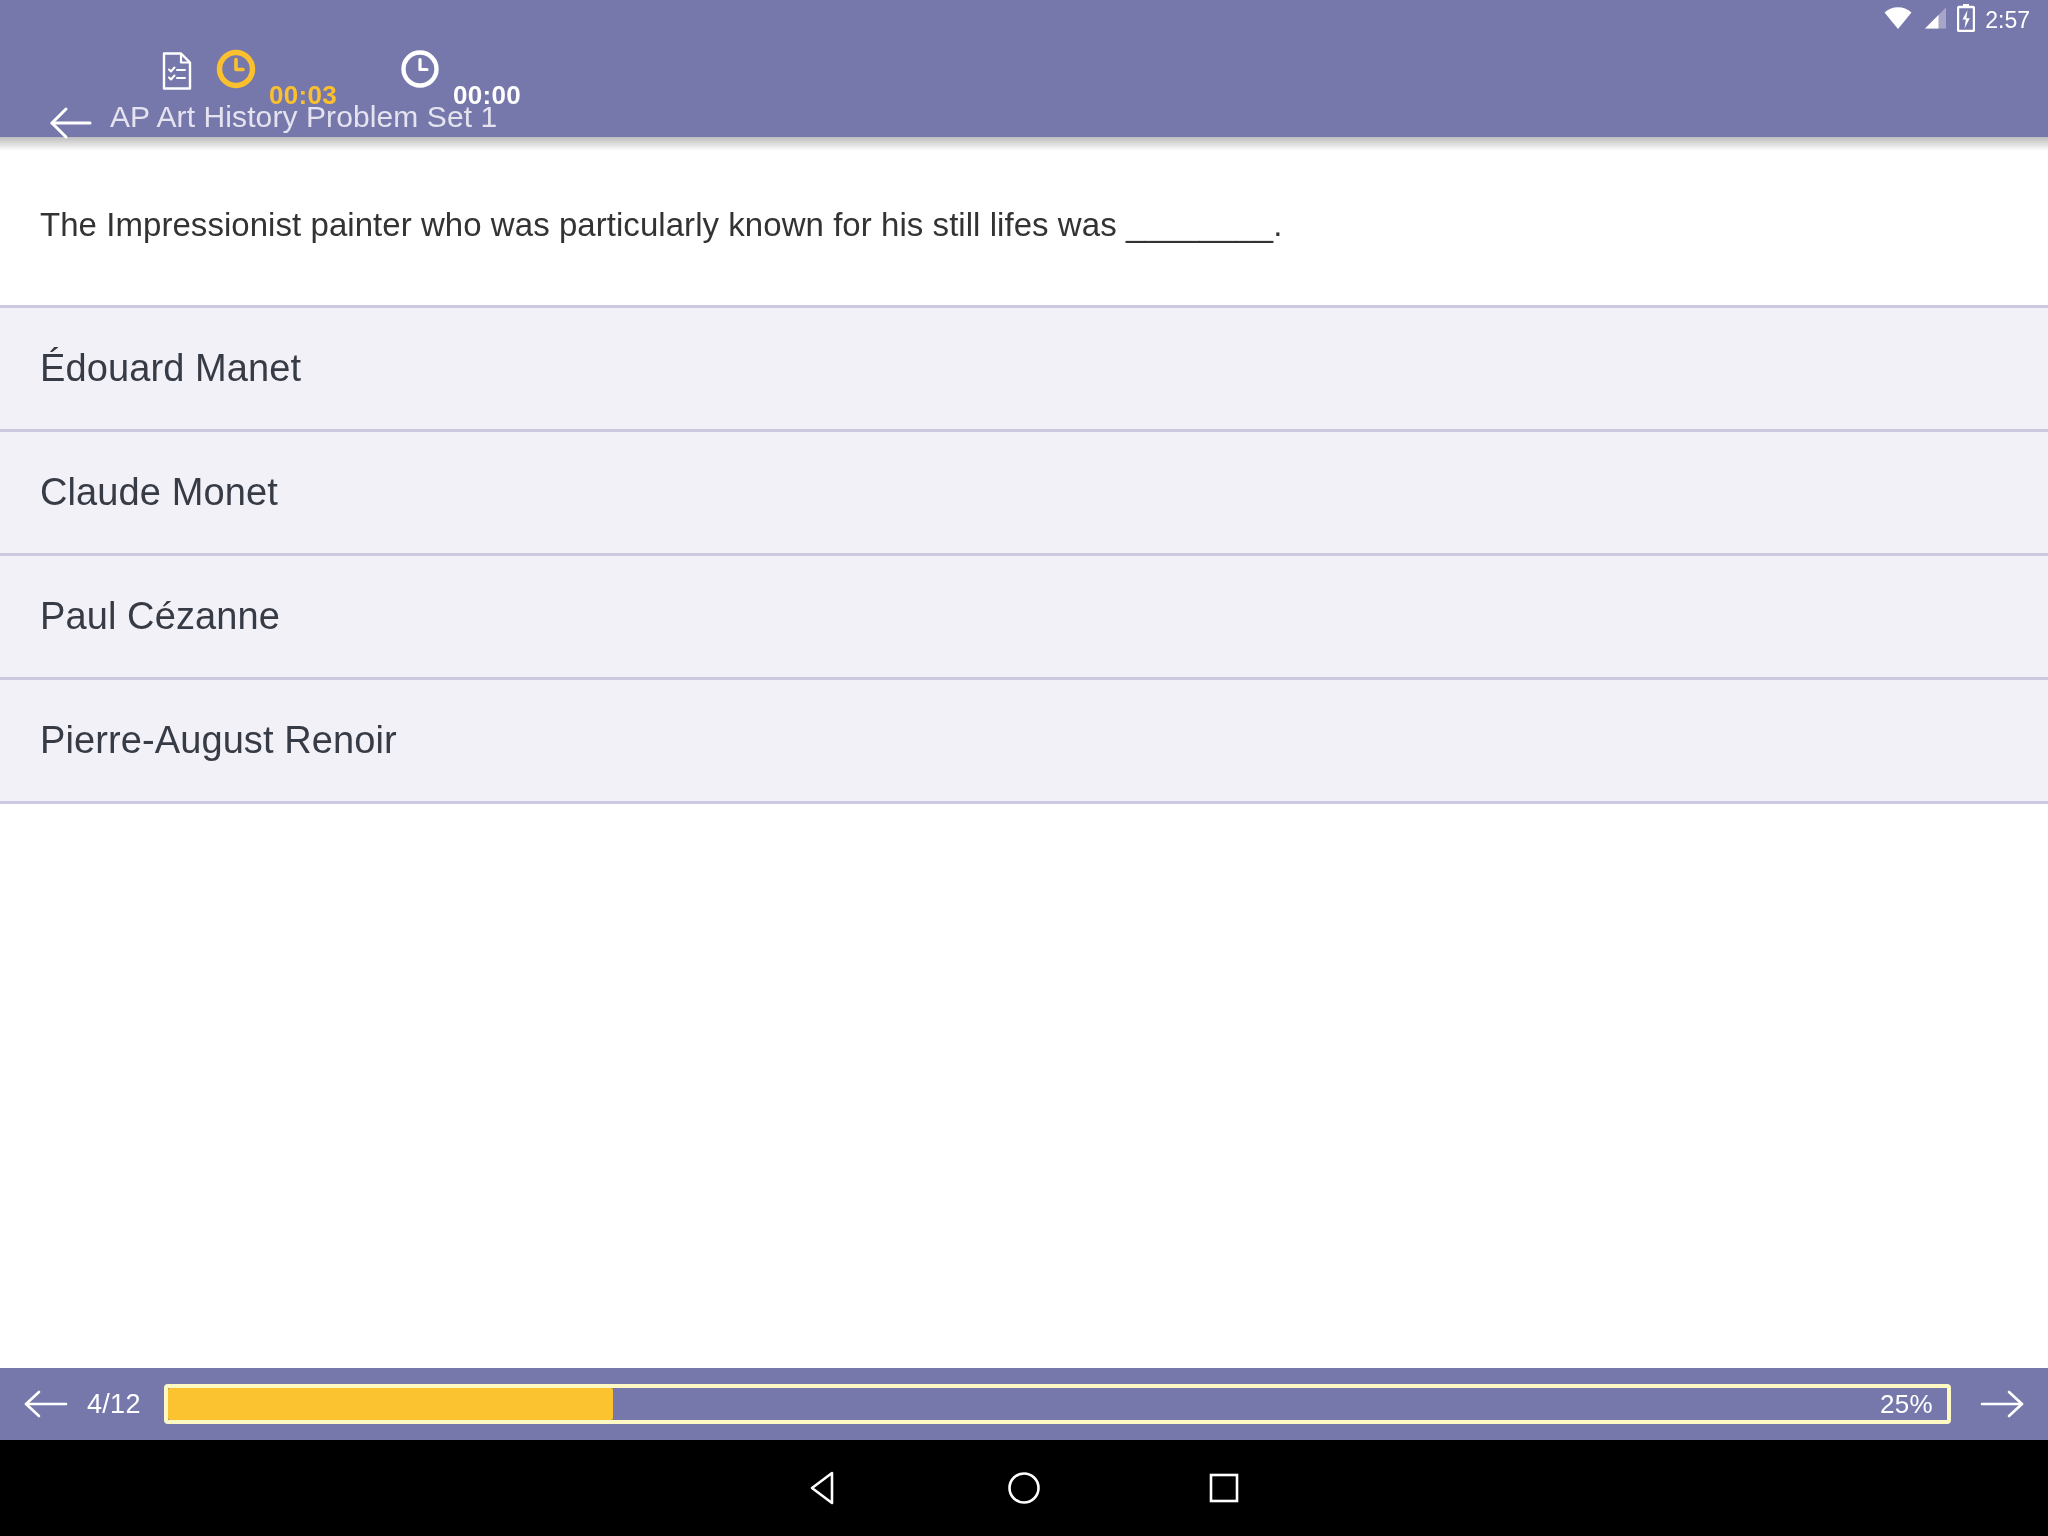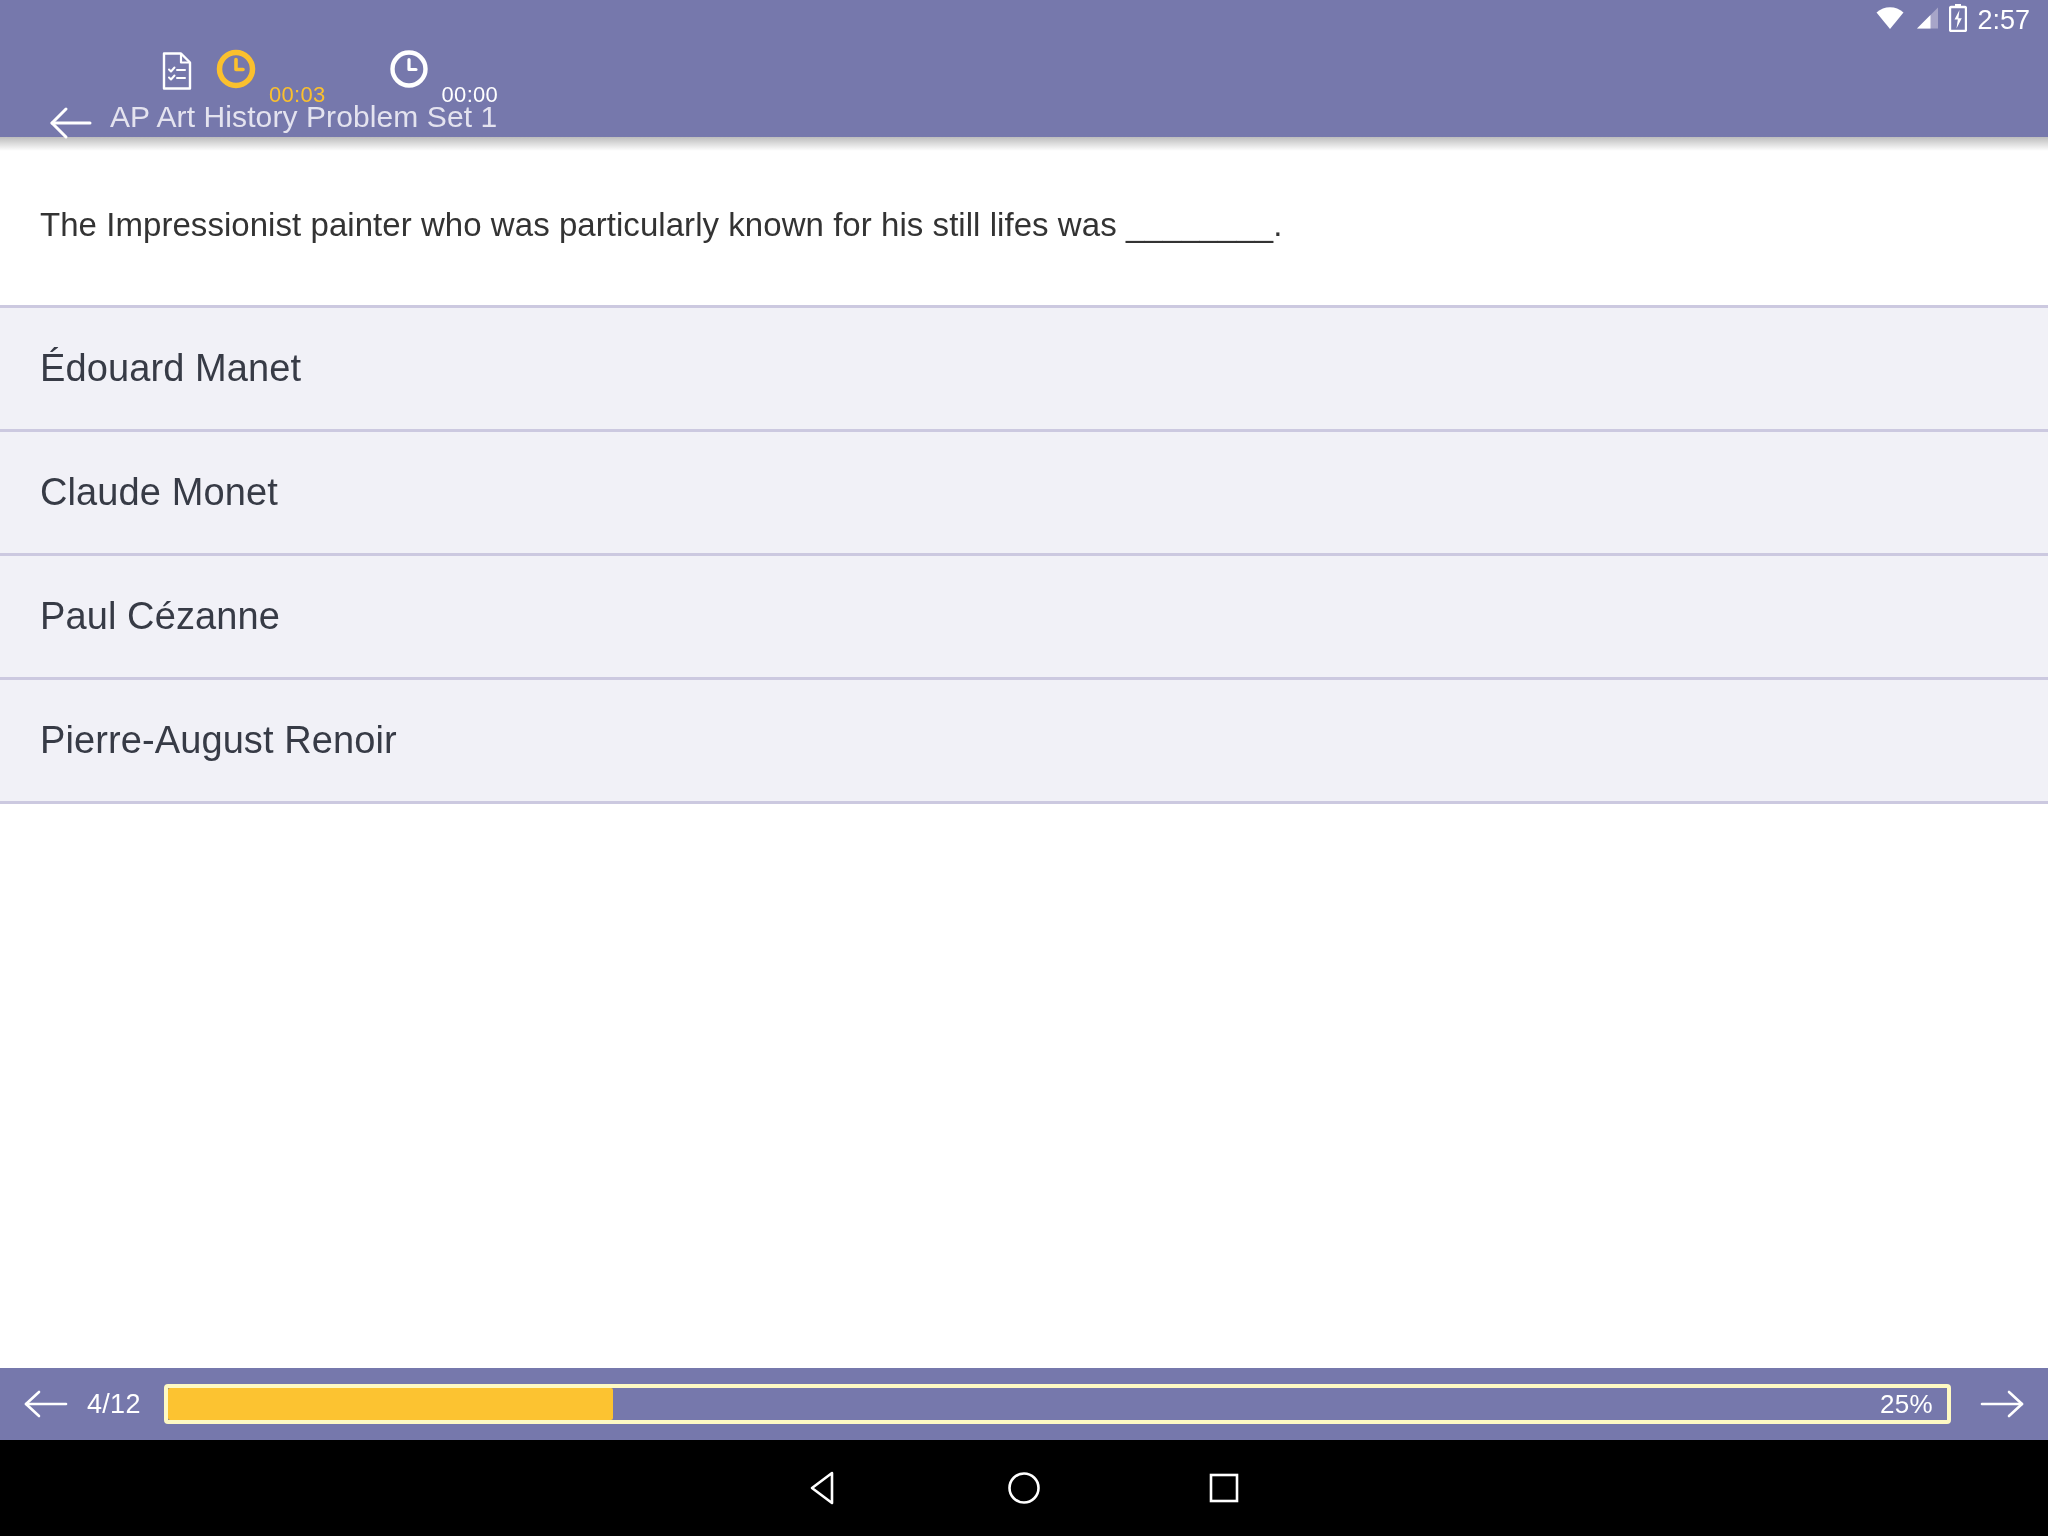--- a/index.html
+++ b/index.html
@@ -34,21 +34,21 @@
   .status-icons {
     display: flex;
     align-items: center;
     gap: 9px;
   }
   .wifi-icon { display: block; }
   .signal-icon { display: block; }
   .battery-icon { display: block; }
   .status-clock {
     color: #ffffff;
-    font-size: 27px;
+    font-size: 23px;
     font-weight: 400;
     margin-left: 10px;
     letter-spacing: 0px;
     line-height: 1;
   }
 
   
   .header {
     background: #7678ac;
     flex: 0 0 auto;
@@ -71,22 +71,22 @@
     justify-content: center;
     margin-right: 22px;
   }
   .timer-group {
     display: flex;
     align-items: center;
     gap: 13px;
   }
   .timer-group.second { margin-left: 63px; }
   .timer-label {
-    font-size: 22px;
-    font-weight: 400;
+    font-size: 26px;
+    font-weight: 700;
     letter-spacing: 0.3px;
     line-height: 1;
     margin-top: 47px;
   }
   .timer-label.yellow { color: #fbc02d; }
   .timer-label.white  { color: #ffffff; }
 
   .back-arrow-btn {
     position: absolute;
     left: 40px;

